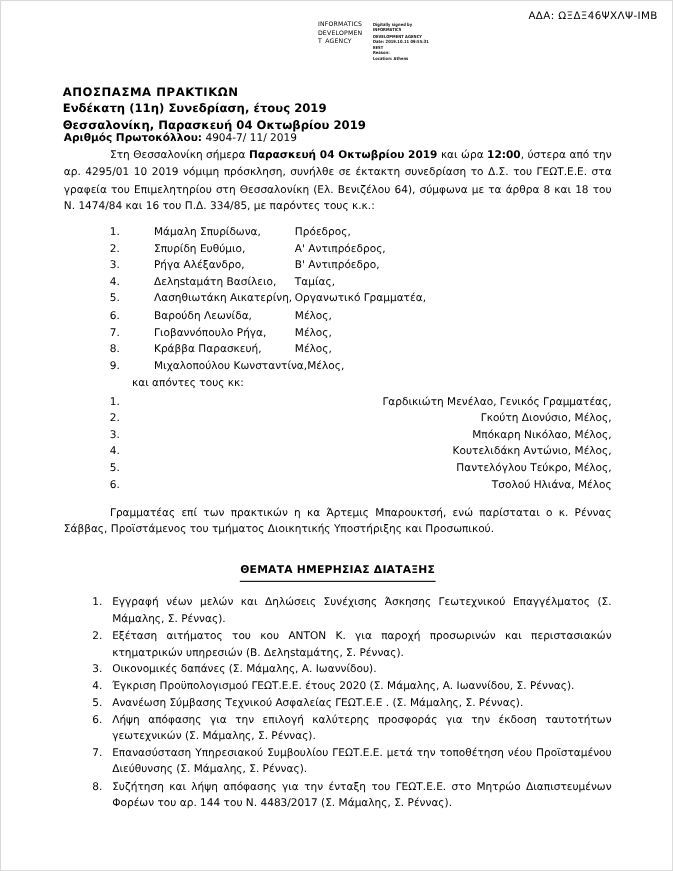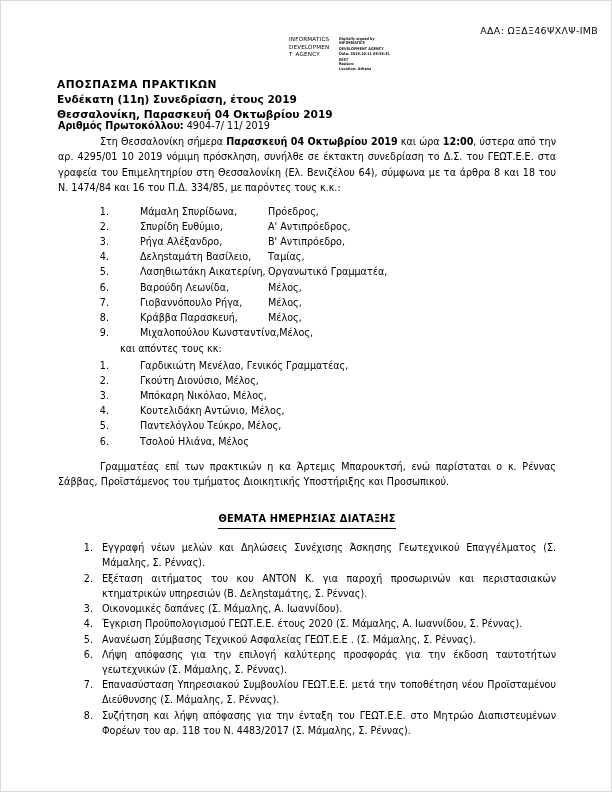--- a/index.html
+++ b/index.html
@@ -21,21 +21,21 @@
     width: 612px;
     height: 792px;
     background: #ffffff;
     border: 1px solid #d9d9d9;
     box-sizing: border-box;
   }
 
   
   .header-band {
     position: absolute;
-    top: 16px;
+    top: 0;
     left: 0;
     width: 612px;
     height: 58px;
   }
   .ada-line {
     position: absolute;
     top: 8px;
     left: 0;
     width: 597px;
     text-align: right;
@@ -133,20 +133,21 @@
   ol.members li {
     padding-left: 4px;
   }
   ol.members li .nm {
     display: inline-block;
     min-width: 128px;
     margin-left: 24px;
   }
   ol.members.second {
     margin-top: 1px;
+    text-align: right;
   }
   ol.members.second li .nm {
     display: inline;
     min-width: 0;
   }
   .absent-line {
     margin: 1px 0 0 0;
     padding-left: 62px;
     font-size: 9.6px;
     line-height: 15.2px;
@@ -252,17 +253,17 @@
     <div class="agenda-heading"><span>ΘΕΜΑΤΑ ΗΜΕΡΗΣΙΑΣ ΔΙΑΤΑΞΗΣ</span></div>
 
     <ol class="agenda">
       <li>Εγγραφή νέων μελών και Δηλώσεις Συνέχισης Άσκησης Γεωτεχνικού Επαγγέλματος (Σ. Μάμαλης, Σ. Ρέννας).</li>
       <li>Εξέταση αιτήματος του κου ANTON K. για παροχή προσωρινών και περιστασιακών κτηματρικών υπηρεσιών (Β. Δεληstαμάτης, Σ. Ρέννας).</li>
       <li>Οικονομικές δαπάνες (Σ. Μάμαλης, Α. Ιωαννίδου).</li>
       <li>Έγκριση Προϋπολογισμού ΓΕΩΤ.Ε.Ε. έτους 2020 (Σ. Μάμαλης, Α. Ιωαννίδου, Σ. Ρέννας).</li>
       <li>Ανανέωση Σύμβασης Τεχνικού Ασφαλείας ΓΕΩΤ.Ε.Ε . (Σ. Μάμαλης, Σ. Ρέννας).</li>
       <li>Λήψη απόφασης για την επιλογή καλύτερης προσφοράς για την έκδοση ταυτοτήτων γεωτεχνικών (Σ. Μάμαλης, Σ. Ρέννας).</li>
       <li>Επανασύσταση Υπηρεσιακού Συμβουλίου ΓΕΩΤ.Ε.Ε. μετά την τοποθέτηση νέου Προϊσταμένου Διεύθυνσης (Σ. Μάμαλης, Σ. Ρέννας).</li>
-      <li>Συζήτηση και λήψη απόφασης για την ένταξη του ΓΕΩΤ.Ε.Ε. στο Μητρώο Διαπιστευμένων Φορέων του αρ. 118 του Ν. 4483/2017 (Σ. Μάμαλης, Σ. Ρέννας).</li>
+      <li>Συζήτηση και λήψη απόφασης για την ένταξη του ΓΕΩΤ.Ε.Ε. στο Μητρώο Διαπιστευμένων Φορέων του αρ. 144 του Ν. 4483/2017 (Σ. Μάμαλης, Σ. Ρέννας).</li>
     </ol>
 
   </div>
 </div>
 
 </body></html>

